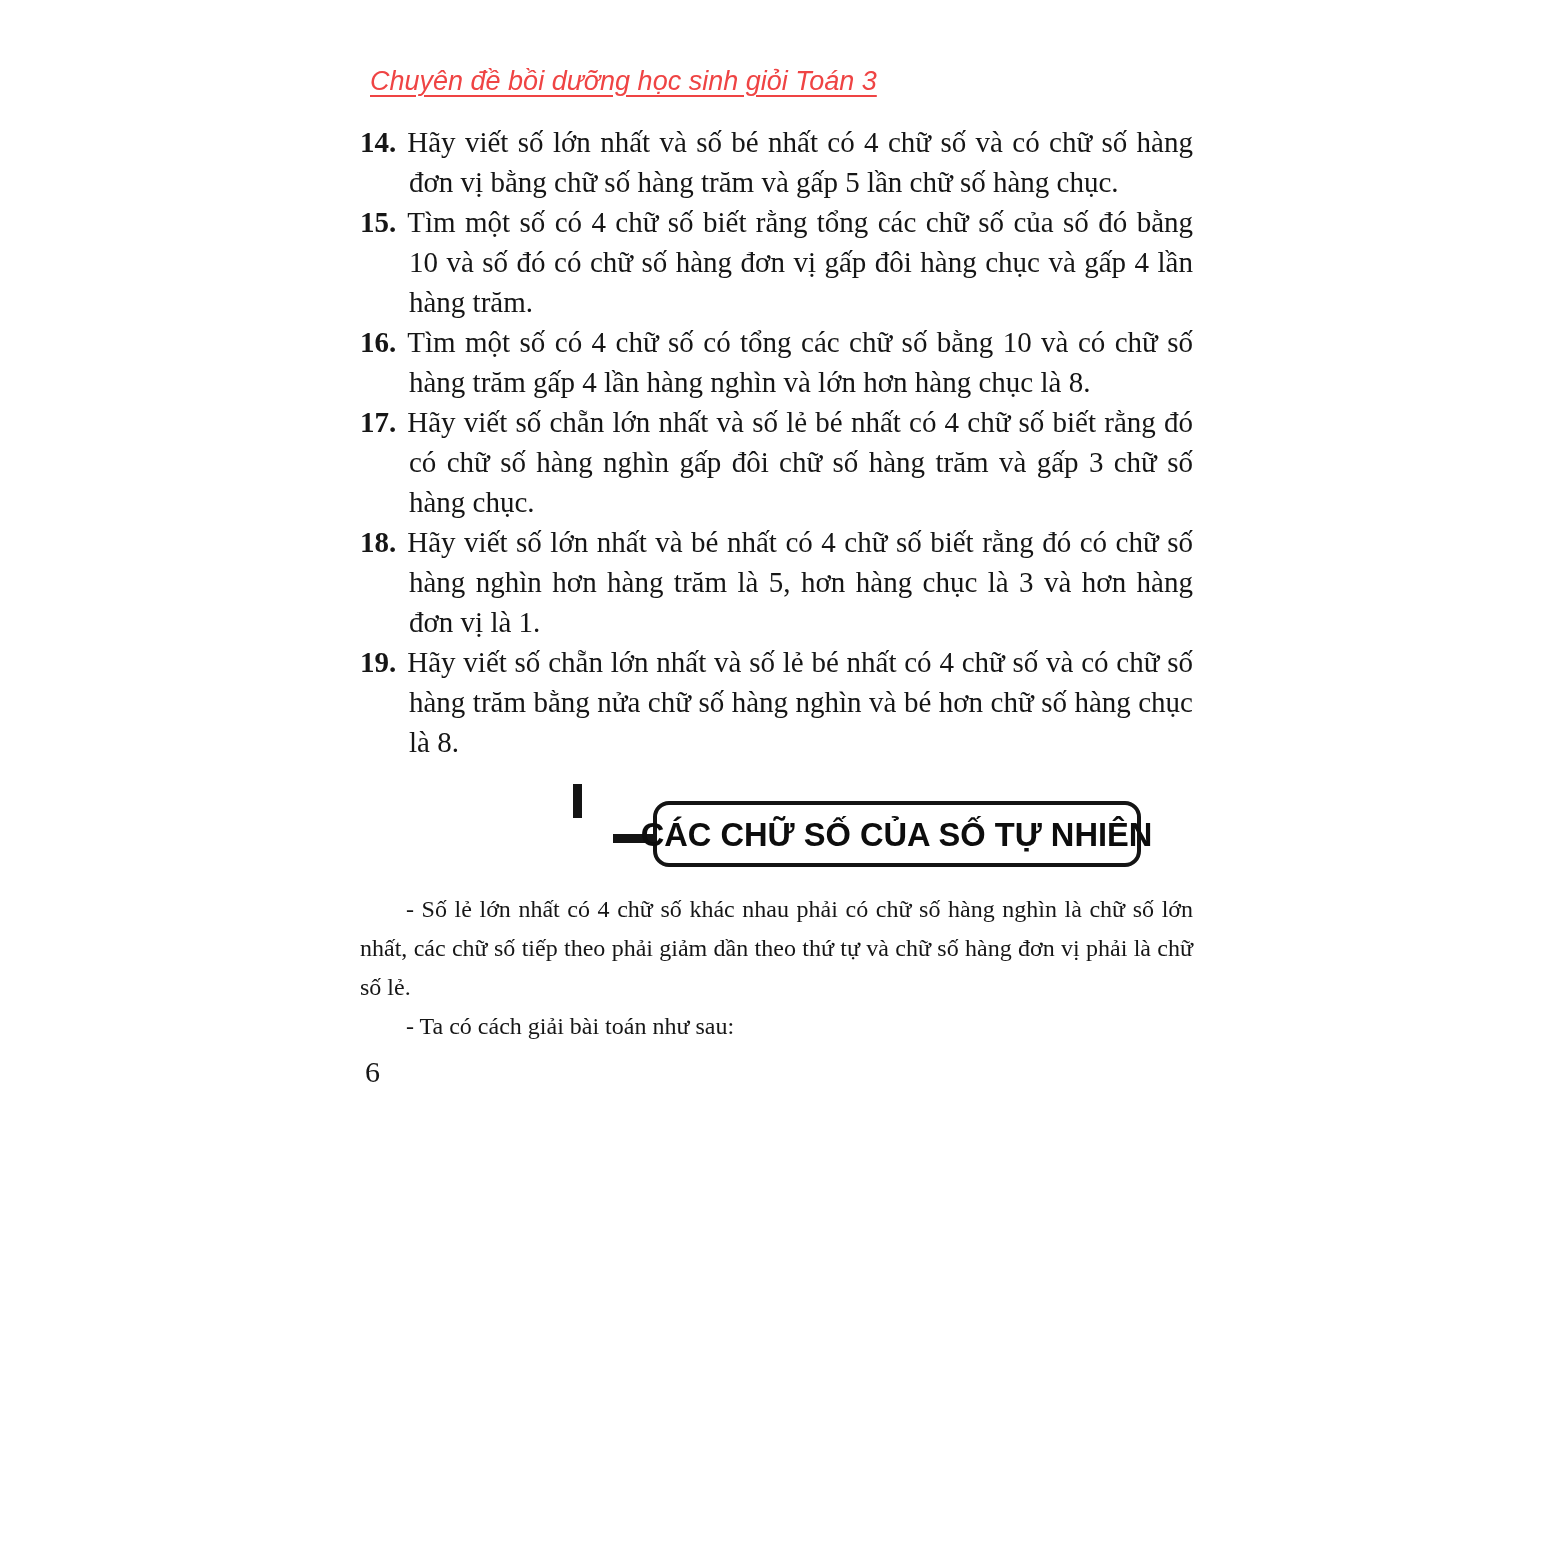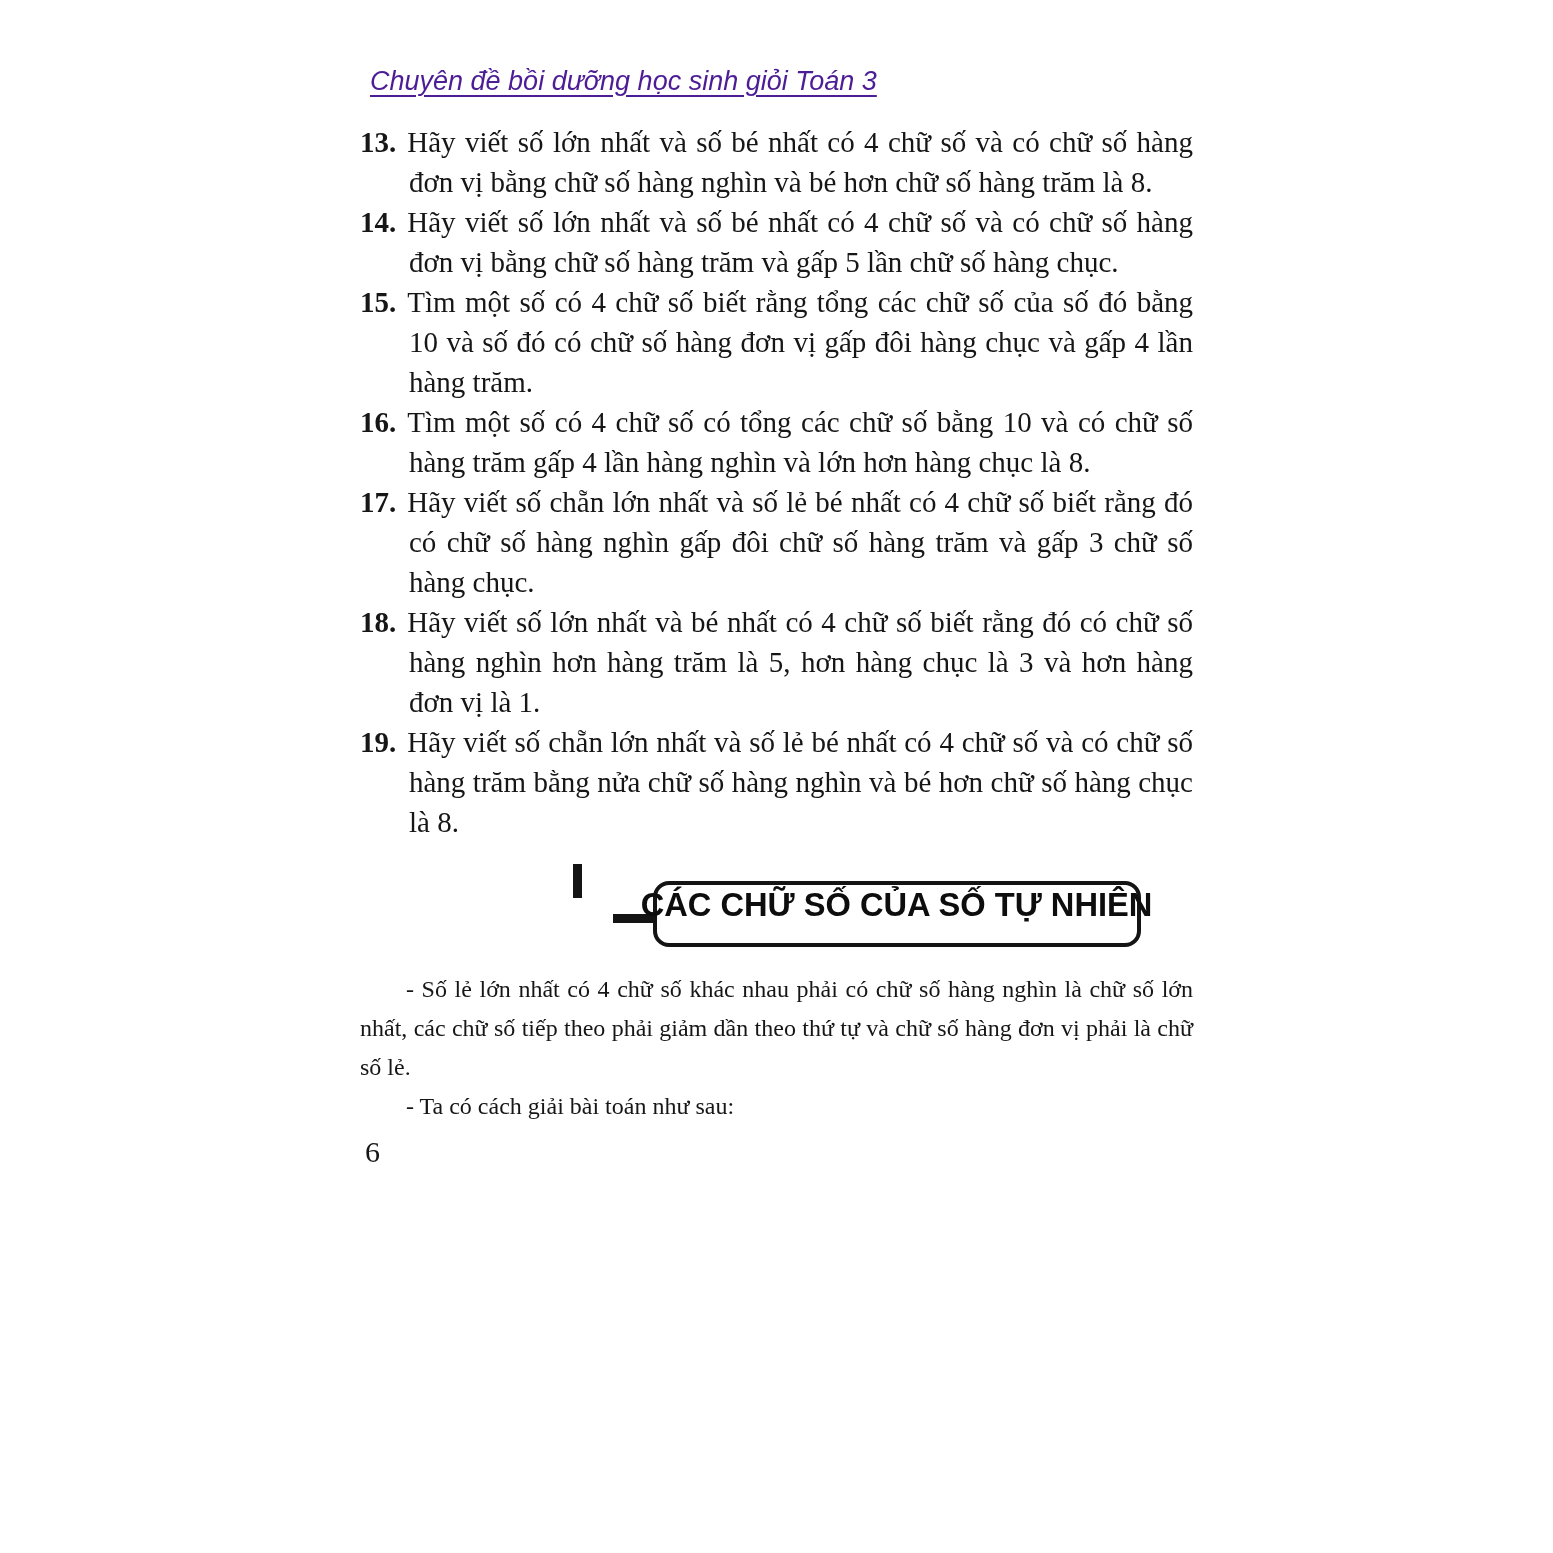--- a/index.html
+++ b/index.html
@@ -21,21 +21,21 @@
     width: 833px;
   }
   .running-header {
     margin: 64px 0 0 10px;
     font-family: "Liberation Sans", sans-serif;
     font-style: italic;
     font-size: 27px;
     line-height: 34px;
     text-decoration: underline;
     text-underline-offset: 5px;
-    color: #4c1d95;
+    color: #ef4444;
   }
   .problems { margin-top: 24px; }
   .problem {
     font-size: 29px;
     line-height: 40px;
     text-align: justify;
     padding-left: 49px;
     text-indent: -49px;
   }
   .pnum { font-weight: 700; padding-right: 11px; }
@@ -68,21 +68,21 @@
     left: 196px; top: 50px;
     width: 42px; height: 9px;
     background: #141414;
   }
   .banner-title-box {
     position: absolute;
     left: 236px; top: 17px;
     width: 488px; height: 66px;
     border: 4px solid #141414;
     border-radius: 16px;
-    display: flex; justify-content: center;
+    display: flex; align-items: center; justify-content: center;
     background: #ffffff;
   }
   .banner-title {
     font-family: "Liberation Sans", sans-serif;
     font-weight: 700;
     font-size: 34px;
     letter-spacing: 0px;
     transform: scaleX(0.96);
     white-space: nowrap;
     color: #0d0d0d;
@@ -123,21 +123,20 @@
 </style>
 </head>
 <body>
 
 <div class="page">
   <div class="content">
 
     <div class="running-header">Chuyên đề bồi dưỡng học sinh giỏi Toán 3</div>
 
     <div class="problems">
-      <div class="problem"><span class="pnum">13.</span><span class="ptext">Hãy viết số lớn nhất và số bé nhất có 4 chữ số và có chữ số hàng đơn vị bằng chữ số hàng nghìn và bé hơn chữ số hàng trăm là 8.</span></div>
       <div class="problem"><span class="pnum">14.</span><span class="ptext">Hãy viết số lớn nhất và số bé nhất có 4 chữ số và có chữ số hàng đơn vị bằng chữ số hàng trăm và gấp 5 lần chữ số hàng chục.</span></div>
       <div class="problem"><span class="pnum">15.</span><span class="ptext">Tìm một số có 4 chữ số biết rằng tổng các chữ số của số đó bằng 10 và số đó có chữ số hàng đơn vị gấp đôi hàng chục và gấp 4 lần hàng trăm.</span></div>
       <div class="problem"><span class="pnum">16.</span><span class="ptext">Tìm một số có 4 chữ số có tổng các chữ số bằng 10 và có chữ số hàng trăm gấp 4 lần hàng nghìn và lớn hơn hàng chục là 8.</span></div>
       <div class="problem"><span class="pnum">17.</span><span class="ptext">Hãy viết số chẵn lớn nhất và số lẻ bé nhất có 4 chữ số biết rằng đó có chữ số hàng nghìn gấp đôi chữ số hàng trăm và gấp 3 chữ số hàng chục.</span></div>
       <div class="problem"><span class="pnum">18.</span><span class="ptext">Hãy viết số lớn nhất và bé nhất có 4 chữ số biết rằng đó có chữ số hàng nghìn hơn hàng trăm là 5, hơn hàng chục là 3 và hơn  hàng đơn vị là 1.</span></div>
       <div class="problem"><span class="pnum">19.</span><span class="ptext">Hãy viết số chẵn lớn nhất và số lẻ bé nhất có 4 chữ số và có chữ số hàng trăm bằng nửa chữ số hàng nghìn và bé hơn chữ số hàng chục là 8.</span></div>
     </div>
 
     <div class="section-banner">
       <div class="banner-tick"></div>

